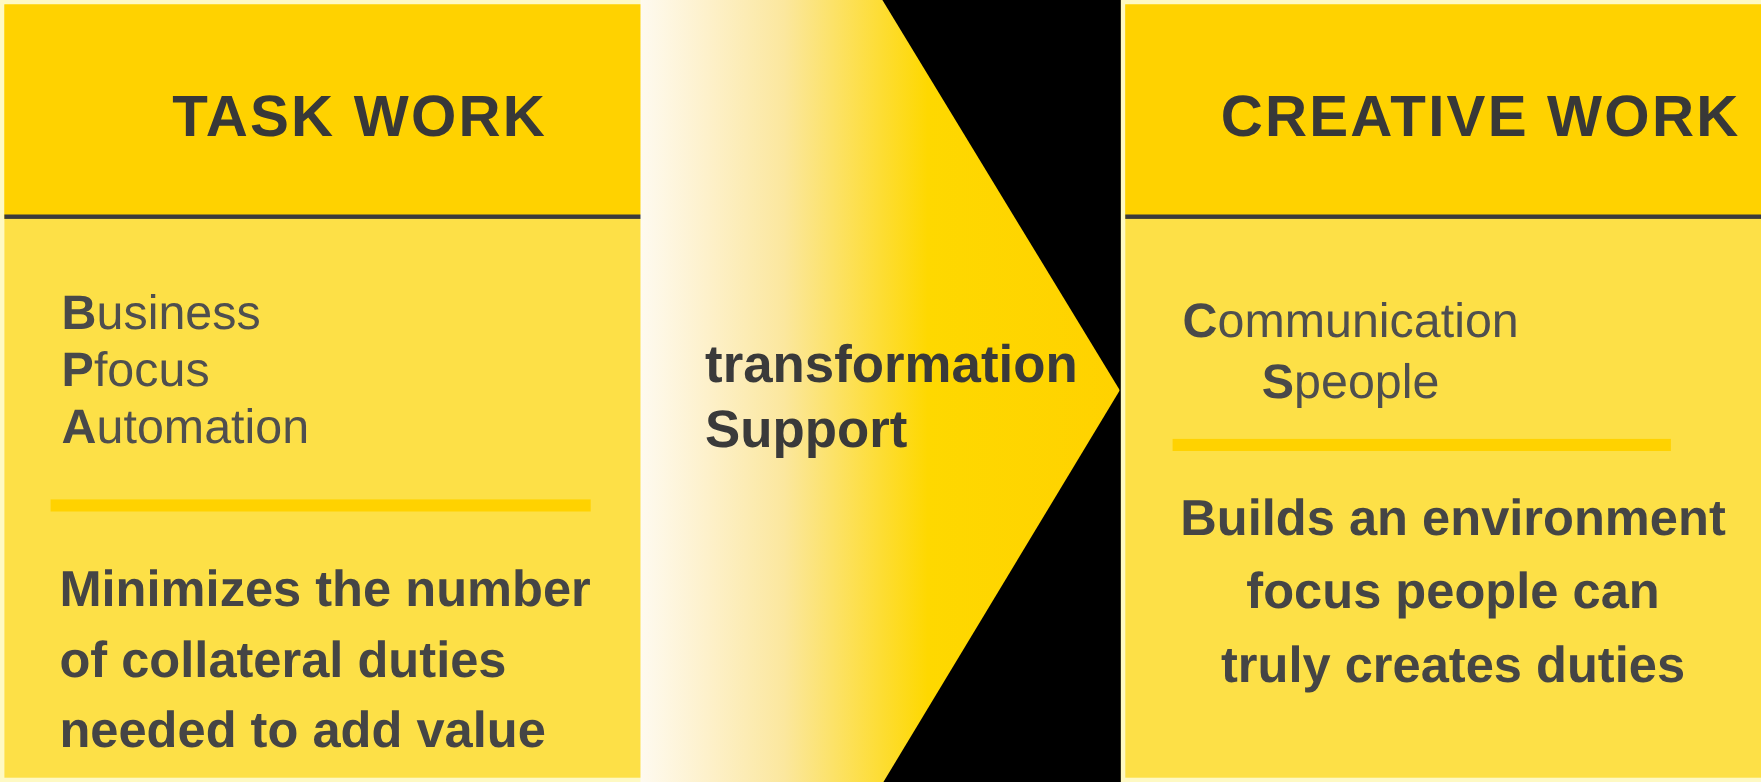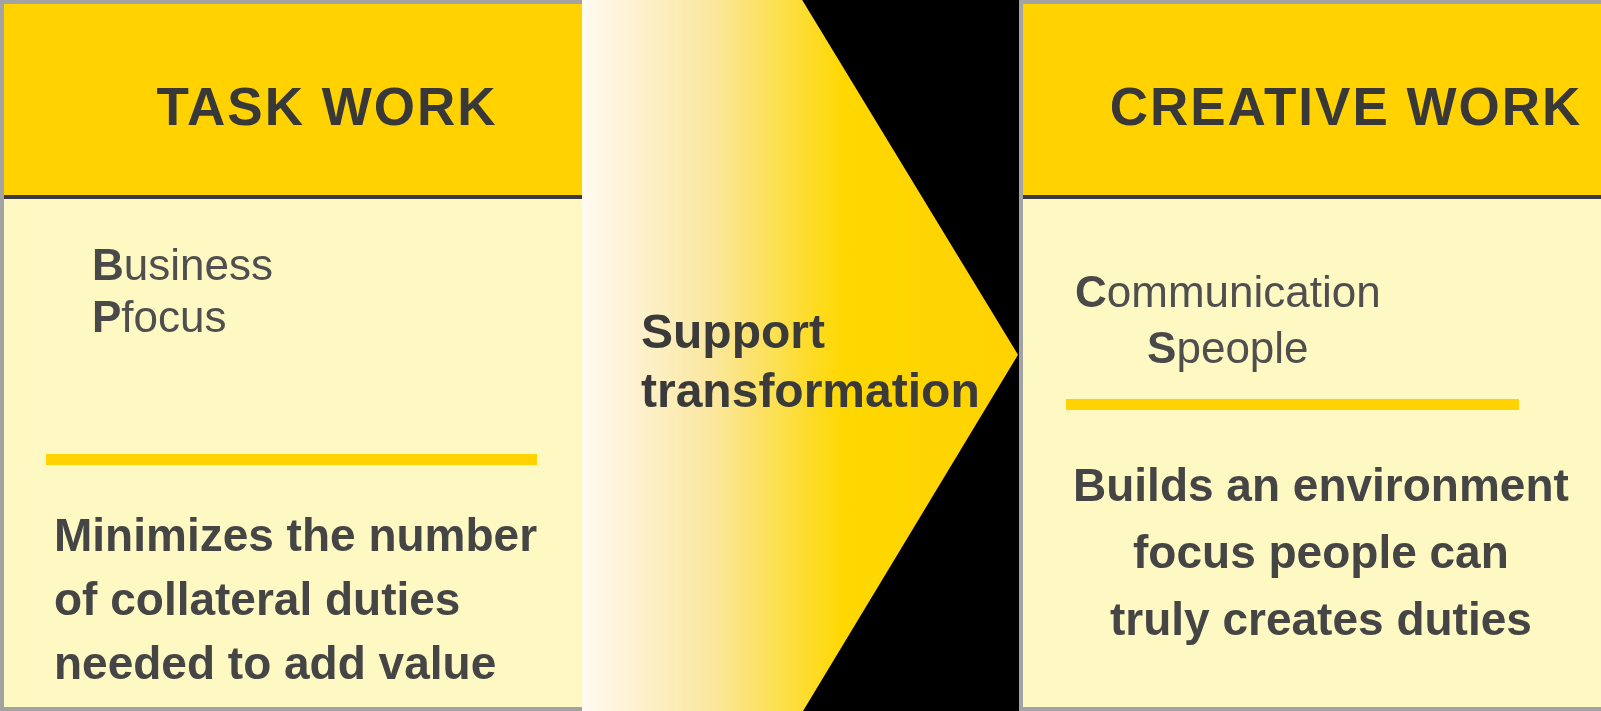--- a/index.html
+++ b/index.html
@@ -8,22 +8,22 @@
     background: #000000;
     position: relative;
     font-family: "Liberation Sans", sans-serif;
     overflow: hidden;
   }
 
   
   .panel {
     position: absolute; top: 0; height: 711px; width: 654px;
     box-sizing: border-box;
-    border: 4px solid #a3a3a3;
-    background: #fef9c3;
+    border: 4px solid #fef9c3;
+    background: #fde047;
   }
   .panel-left  { left: 0; }
   .panel-right { left: 1019px; text-align: center; }
 
   .panel-header {
     box-sizing: border-box;
     height: 195px;
     background: #ffd200;
     border-bottom: 4px solid #3b3b3b;
     display: flex; align-items: center; justify-content: center;
@@ -37,37 +37,37 @@
   }
 
   .panel-body { position: absolute; left: 0; top: 195px; right: 0; bottom: 0; }
 
   .acronym {
     position: absolute; left: 52px;
     font-size: 44px; line-height: 52px;
     color: #4f4f4f; white-space: nowrap;
   }
   .acronym .initial { font-weight: bold; color: #494949; }
-  .acronym-left  { top: 40px; margin-left: 36px; }   
+  .acronym-left  { top: 60px; }   
   .acronym-right { top: 53px; line-height: 56px; margin-top: 12px; }
 
   .divider {
     position: absolute;
     height: 11px; background: #ffd200;
   }
   .divider-left  { left: 42px; top: 255px; width: 491px; }  
   .divider-right { left: 43px; top: 200px; width: 453px; }  
 
   .description {
     position: absolute; left: 50px;
     font-size: 46px; font-weight: bold;
     color: #454545; white-space: nowrap;
   }
   .description-left  { top: 304px; line-height: 64px; }  
-  .description-right { top: 238px; line-height: 67px; margin-top: 15px; }  
+  .description-right { top: 238px; line-height: 67px; }  
 
   
   .arrow {
     position: absolute; left: 582px; top: 0;
     width: 436px; height: 711px;
     background: linear-gradient(90deg, #fefaf0 0%, #fdf0c8 15%, #fbe79e 30%, #fed800 60%, #ffd200 100%);
     -webkit-clip-path: polygon(0% 0%, 50.5% 0%, 100% 49.9%, 50.7% 100%, 0% 100%);
     clip-path: polygon(0% 0%, 50.5% 0%, 100% 49.9%, 50.7% 100%, 0% 100%);
   }
   .arrow-label {
@@ -81,37 +81,38 @@
 
 <div class="panel panel-left">
   <div class="panel-header">
     <span class="panel-title">TASK WORK</span>
   </div>
   <div class="panel-body">
 
     <div class="acronym acronym-left">
       <div><span class="initial">B</span><span>usiness</span></div>
       <div><span class="initial">P</span><span>focus</span></div>
+      <div><span class="initial">A</span><span>utomation</span></div>
     </div>
 
     <div class="divider divider-left"></div>
 
     <div class="description description-left">
       <div>Minimizes the number</div>
       <div>of collateral duties</div>
       <div>needed to add value</div>
     </div>
 
   </div>
 </div>
 
 <div class="arrow">
   <div class="arrow-label">
+    <div>transformation</div>
     <div>Support</div>
-    <div>transformation</div>
   </div>
 </div>
 
 <div class="panel panel-right">
   <div class="panel-header">
     <span class="panel-title">CREATIVE WORK</span>
   </div>
   <div class="panel-body">
 
     <div class="acronym acronym-right">

